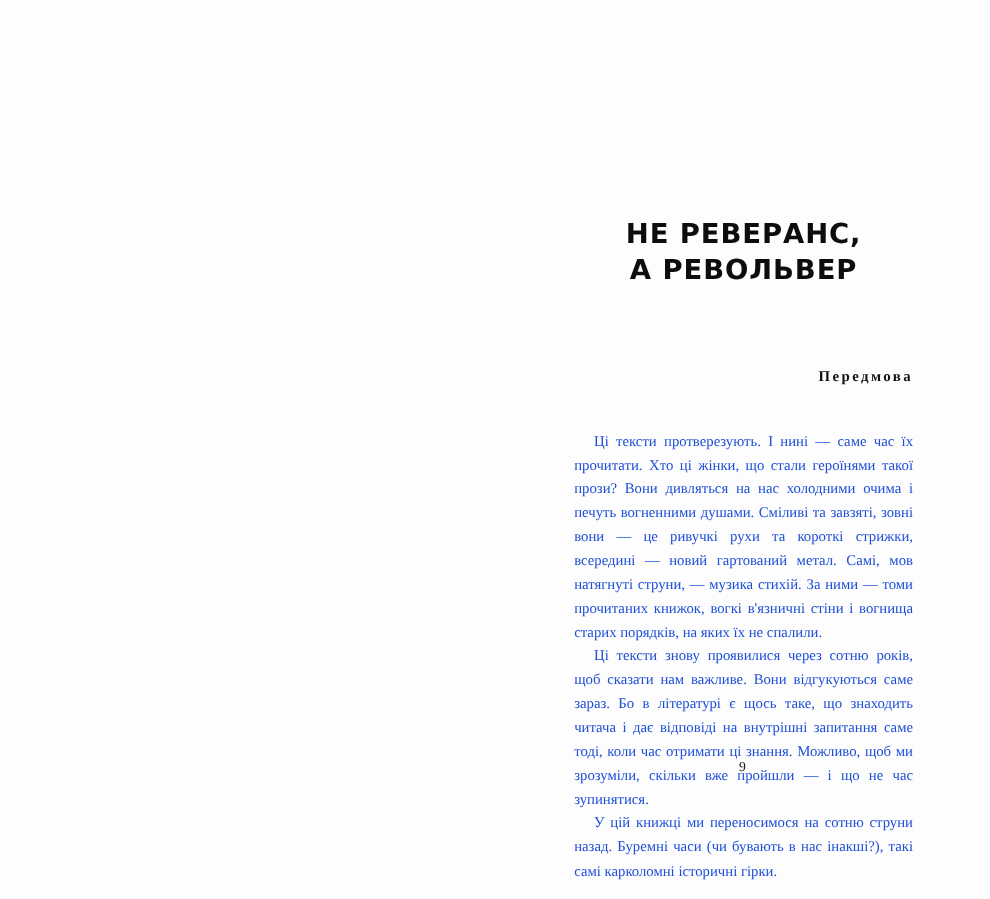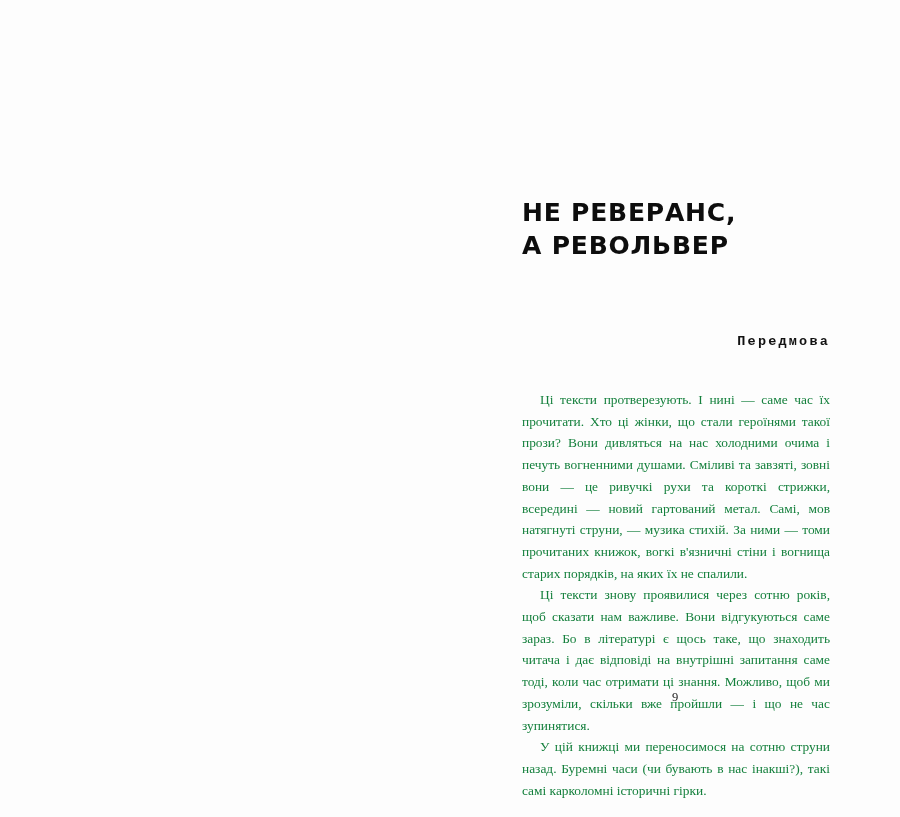--- a/index.html
+++ b/index.html
@@ -43,45 +43,45 @@
     left: 72px;
     top: 196px;
     width: 308px;
   }
   .chapter-title {
     font-family: "DejaVu Sans", sans-serif;
     font-weight: bold;
     font-size: 25px;
     line-height: 1.32;
     letter-spacing: 0.8px;
-    text-align: left;
+    text-align: center;
     color: #0d0d0d;
     margin: 0;
     white-space: pre-line;
   }
   .subtitle {
-    font-family: Liberation Mono, monospace;
+    font-family: Liberation Serif, serif;
     font-weight: bold;
     font-size: 13.5px;
     letter-spacing: 2.2px;
     text-align: right;
     color: #121212;
     margin: 72px 0 0 0;
   }
   .body-text {
     margin-top: 40px;
   }
   .body-text p {
     margin: 0;
     font-family: "Liberation Serif", serif;
     font-size: 13.4px;
     line-height: 1.62;
     text-align: justify;
     text-align-last: left;
-    color: #15803d;
+    color: #1d4ed8;
     text-indent: 1.35em;
     hyphens: manual;
   }
   .page-number {
     position: absolute;
     left: 0;
     top: 690px;
     width: 450px;
     text-align: center;
     font-family: "Liberation Serif", serif;

